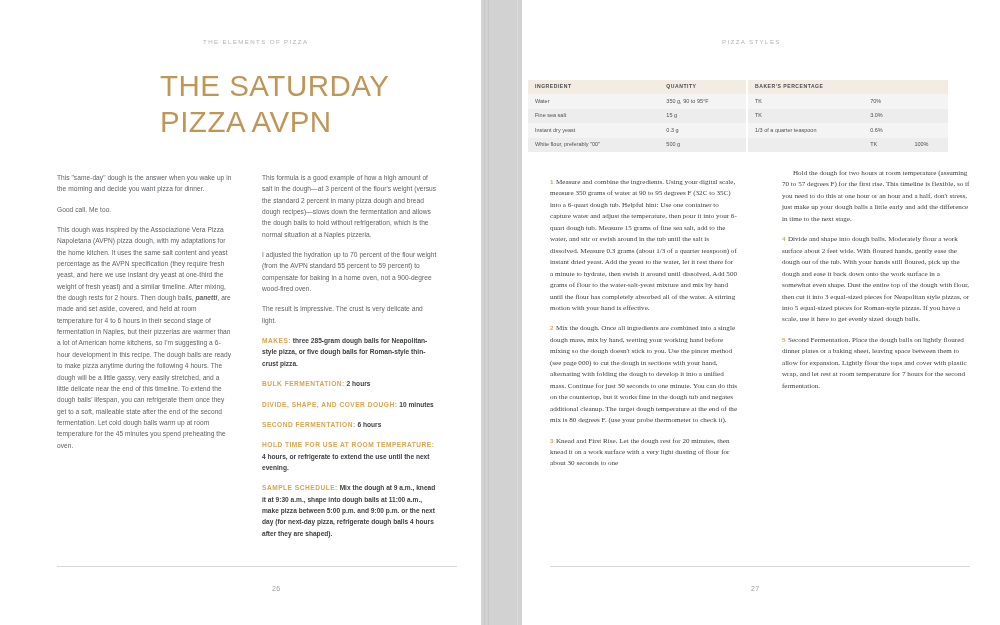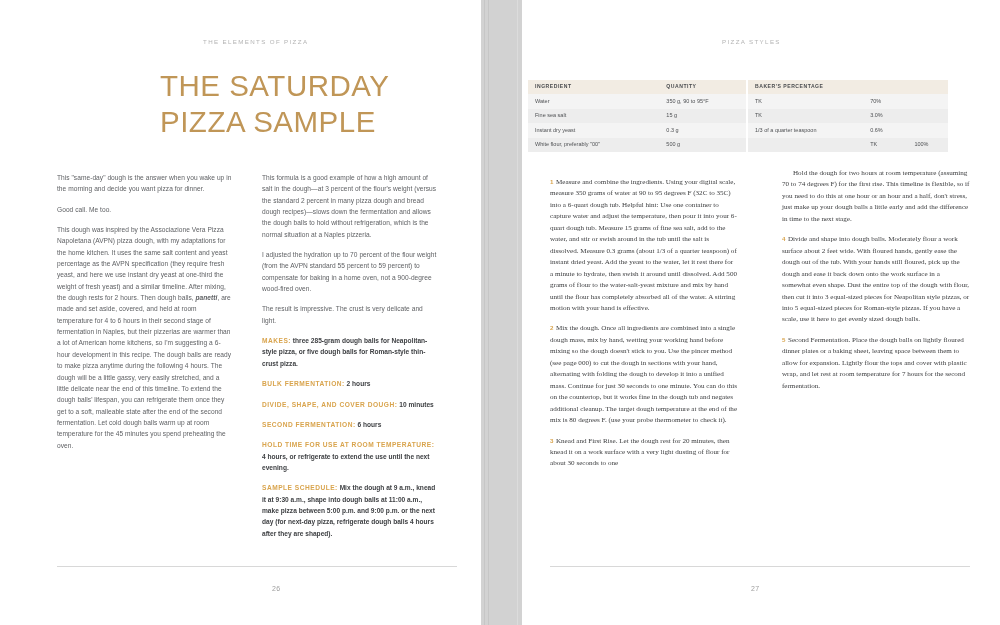--- a/index.html
+++ b/index.html
@@ -217,21 +217,21 @@
 <body>
 
 <div class="spread">
 
   <div class="page left">
 
     <div class="running-head">THE ELEMENTS OF PIZZA</div>
 
     <div class="chapter-title">
       <span class="l1">THE SATURDAY</span>
-      <span class="l2">PIZZA SAMPLE</span>
+      <span class="l2">PIZZA AVPN</span>
     </div>
 
     <div class="body-cols">
 
       <div class="col c-left">
         <p class="sans-p">This "same-day" dough is the answer when you wake up in the morning and decide you want pizza for dinner.</p>
         <p class="sans-p">Good call. Me too.</p>
         <p class="sans-p">This dough was inspired by the Associazione Vera Pizza Napoletana (AVPN) pizza dough, with my adaptations for the home kitchen. It uses the same salt content and yeast percentage as the AVPN specification (they require fresh yeast, and here we use instant dry yeast at one-third the weight of fresh yeast) and a similar timeline. After mixing, the dough rests for 2 hours. Then dough balls, <i>panetti</i>, are made and set aside, covered, and held at room temperature for 4 to 6 hours in their second stage of fermentation in Naples, but their pizzerias are warmer than a lot of American home kitchens, so I'm suggesting a 6-hour development in this recipe. The dough balls are ready to make pizza anytime during the following 4 hours. The dough will be a little gassy, very easily stretched, and a little delicate near the end of this timeline. To extend the dough balls' lifespan, you can refrigerate them once they get to a soft, malleable state after the end of the second fermentation. Let cold dough balls warm up at room temperature for the 45 minutes you spend preheating the oven.</p>
       </div>
 
@@ -346,21 +346,21 @@
         <p class="serif-p">
           <span class="num">2</span><span>Mix the dough. Once all ingredients are combined into a single dough mass, mix by hand, wetting your working hand before mixing so the dough doesn't stick to you. Use the pincer method (see page 000) to cut the dough in sections with your hand, alternating with folding the dough to develop it into a unified mass. Continue for just 30 seconds to one minute. You can do this on the countertop, but it works fine in the dough tub and negates additional cleanup. The target dough temperature at the end of the mix is 80 degrees F. (use your probe thermometer to check it).</span>
         </p>
         <p class="serif-p">
           <span class="num">3</span><span>Knead and First Rise. Let the dough rest for 20 minutes, then knead it on a work surface with a very light dusting of flour for about 30 seconds to one</span>
         </p>
       </div>
 
       <div class="scol s-right">
         <p class="serif-p indent">
-          <span>Hold the dough for two hours at room temperature (assuming 70 to 74 degrees F) for the first rise. This timeline is flexible, so if you need to do this at one hour or an hour and a half, don't stress, just make up your dough balls a little early and add the difference in time to the next stage.</span>
+          <span>Hold the dough for two hours at room temperature (assuming 70 to 57 degrees F) for the first rise. This timeline is flexible, so if you need to do this at one hour or an hour and a half, don't stress, just make up your dough balls a little early and add the difference in time to the next stage.</span>
         </p>
         <p class="serif-p">
           <span class="num">4</span><span>Divide and shape into dough balls. Moderately flour a work surface about 2 feet wide. With floured hands, gently ease the dough out of the tub. With your hands still floured, pick up the dough and ease it back down onto the work surface in a somewhat even shape. Dust the entire top of the dough with flour, then cut it into 3 equal-sized pieces for Neapolitan style pizzas, or into 5 equal-sized pieces for Roman-style pizzas. If you have a scale, use it here to get evenly sized dough balls.</span>
         </p>
         <p class="serif-p">
           <span class="num">5</span><span>Second Fermentation. Place the dough balls on lightly floured dinner plates or a baking sheet, leaving space between them to allow for expansion. Lightly flour the tops and cover with plastic wrap, and let rest at room temperature for 7 hours for the second fermentation.</span>
         </p>
       </div>
     </div>
 

